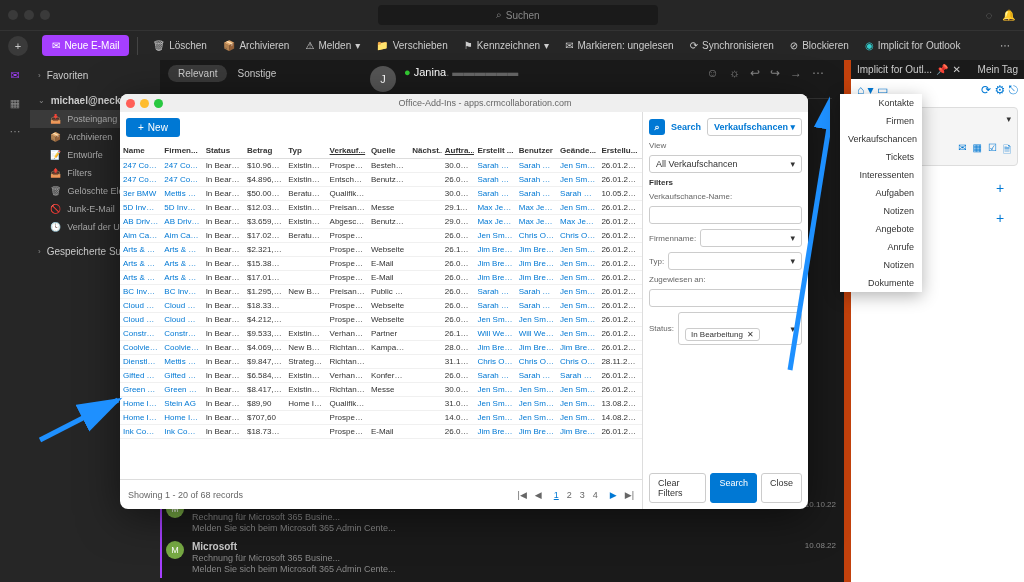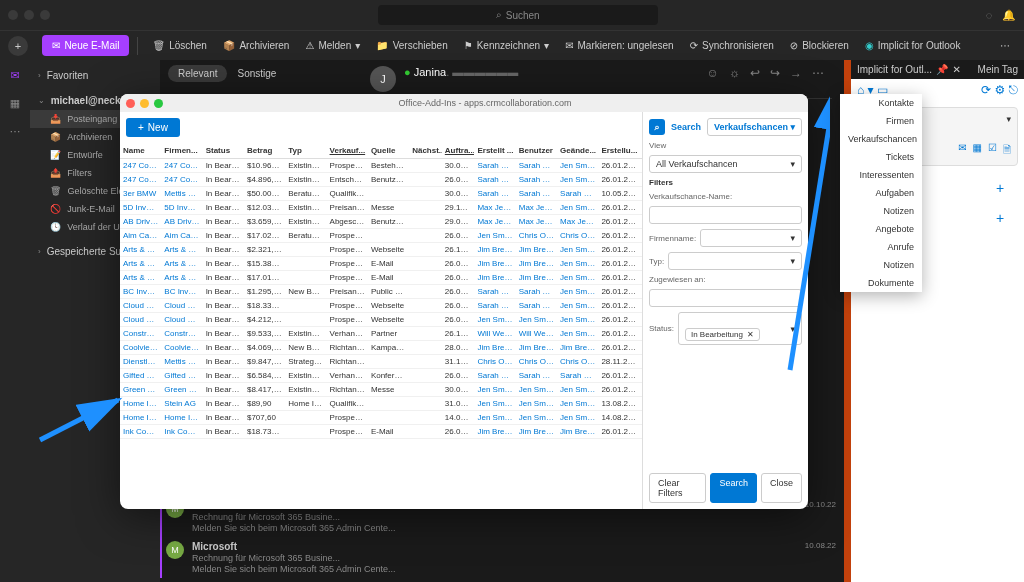--- a/index.html
+++ b/index.html
@@ -638,20 +638,30 @@
                 <td></td>
                 <td>26.01.24</td>
                 <td class="link">Jim Bren...</td>
                 <td class="link">Jim Bren...</td>
                 <td class="link">Jim Bren...</td>
                 <td>26.01.2022</td>
               </tr>
             </tbody>
         </table>
       </div>
+      <div class="grid-foot">
+        <span>Showing 1 - 20 of 68 records</span>
+        <div class="pager">
+          <span>|◀</span>
+          <span>◀</span>
+          <span id="pager-nums"><span class="cur" style="margin: 0px 4px;">1</span><span style="margin: 0px 4px;">2</span><span style="margin: 0px 4px;">3</span><span style="margin: 0px 4px;">4</span></span>
+          <span style="color:#0078d4">▶</span>
+          <span>▶|</span>
+        </div>
+      </div>
     </div>
     <div class="filter-area">
       <div class="filter-head">
           <span style="width:16px;height:16px;background:#0078d4;color:#fff;border-radius:3px;display:inline-flex;align-items:center;justify-content:center">⌕</span>
           <span>Search</span>
         <div class="sel" style="flex:1">
             <span>Verkaufschancen</span>
             <span>▾</span>
           </div>
       </div>

